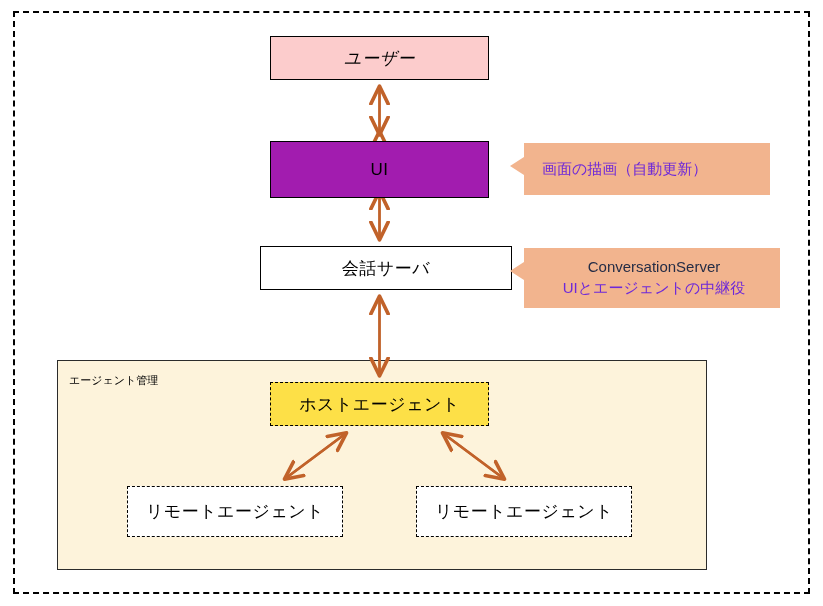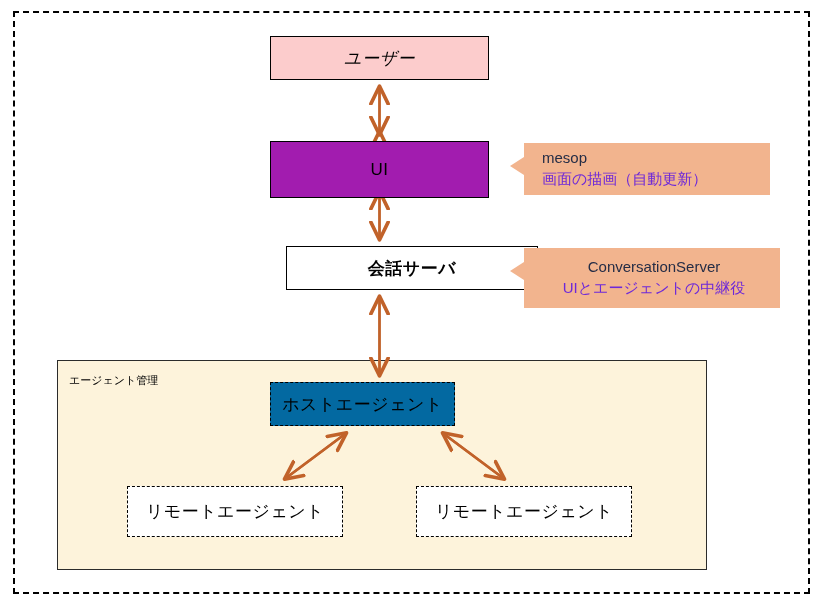--- a/index.html
+++ b/index.html
@@ -55,27 +55,26 @@
   }
   .node-ui {
     left: 270px;
     top: 141px;
     width: 219px;
     height: 57px;
     background: #a21caf;
     border: 1px solid #000000;
   }
   .node-server {
-    left: 286px;
+    left: 260px;
     top: 246px;
     width: 252px;
     height: 44px;
     background: #ffffff;
     border: 1px solid #000000;
-    font-weight: bold;
   }
   
   .agent-panel {
     position: absolute;
     left: 57px;
     top: 360px;
     width: 650px;
     height: 210px;
     background: #fdf3db;
     border: 1px solid #2b2b2b;
@@ -85,23 +84,23 @@
     position: absolute;
     left: 69px;
     top: 373px;
     font-size: 11px;
     color: #000000;
     white-space: nowrap;
   }
   .node-host {
     left: 270px;
     top: 382px;
-    width: 185px;
+    width: 219px;
     height: 44px;
-    background: #0369a1;
+    background: #fde047;
     border: 1px dashed #000000;
   }
   .node-remote-left {
     left: 127px;
     top: 486px;
     width: 216px;
     height: 51px;
     background: #ffffff;
     border: 1px dashed #000000;
   }
@@ -218,21 +217,20 @@
   <div class="node node-remote-left">
     <span>リモートエージェント</span>
   </div>
 
   <div class="node node-remote-right">
     <span>リモートエージェント</span>
   </div>
 
   <div class="callout callout-mesop">
     <span class="tail"></span>
-    <div class="callout-title">mesop</div>
     <div class="callout-desc">画面の描画（自動更新）</div>
   </div>
 
   <div class="callout callout-convserver">
     <span class="tail"></span>
     <div class="callout-title">ConversationServer</div>
     <div class="callout-desc">UIとエージェントの中継役</div>
   </div>
 
 </div>

